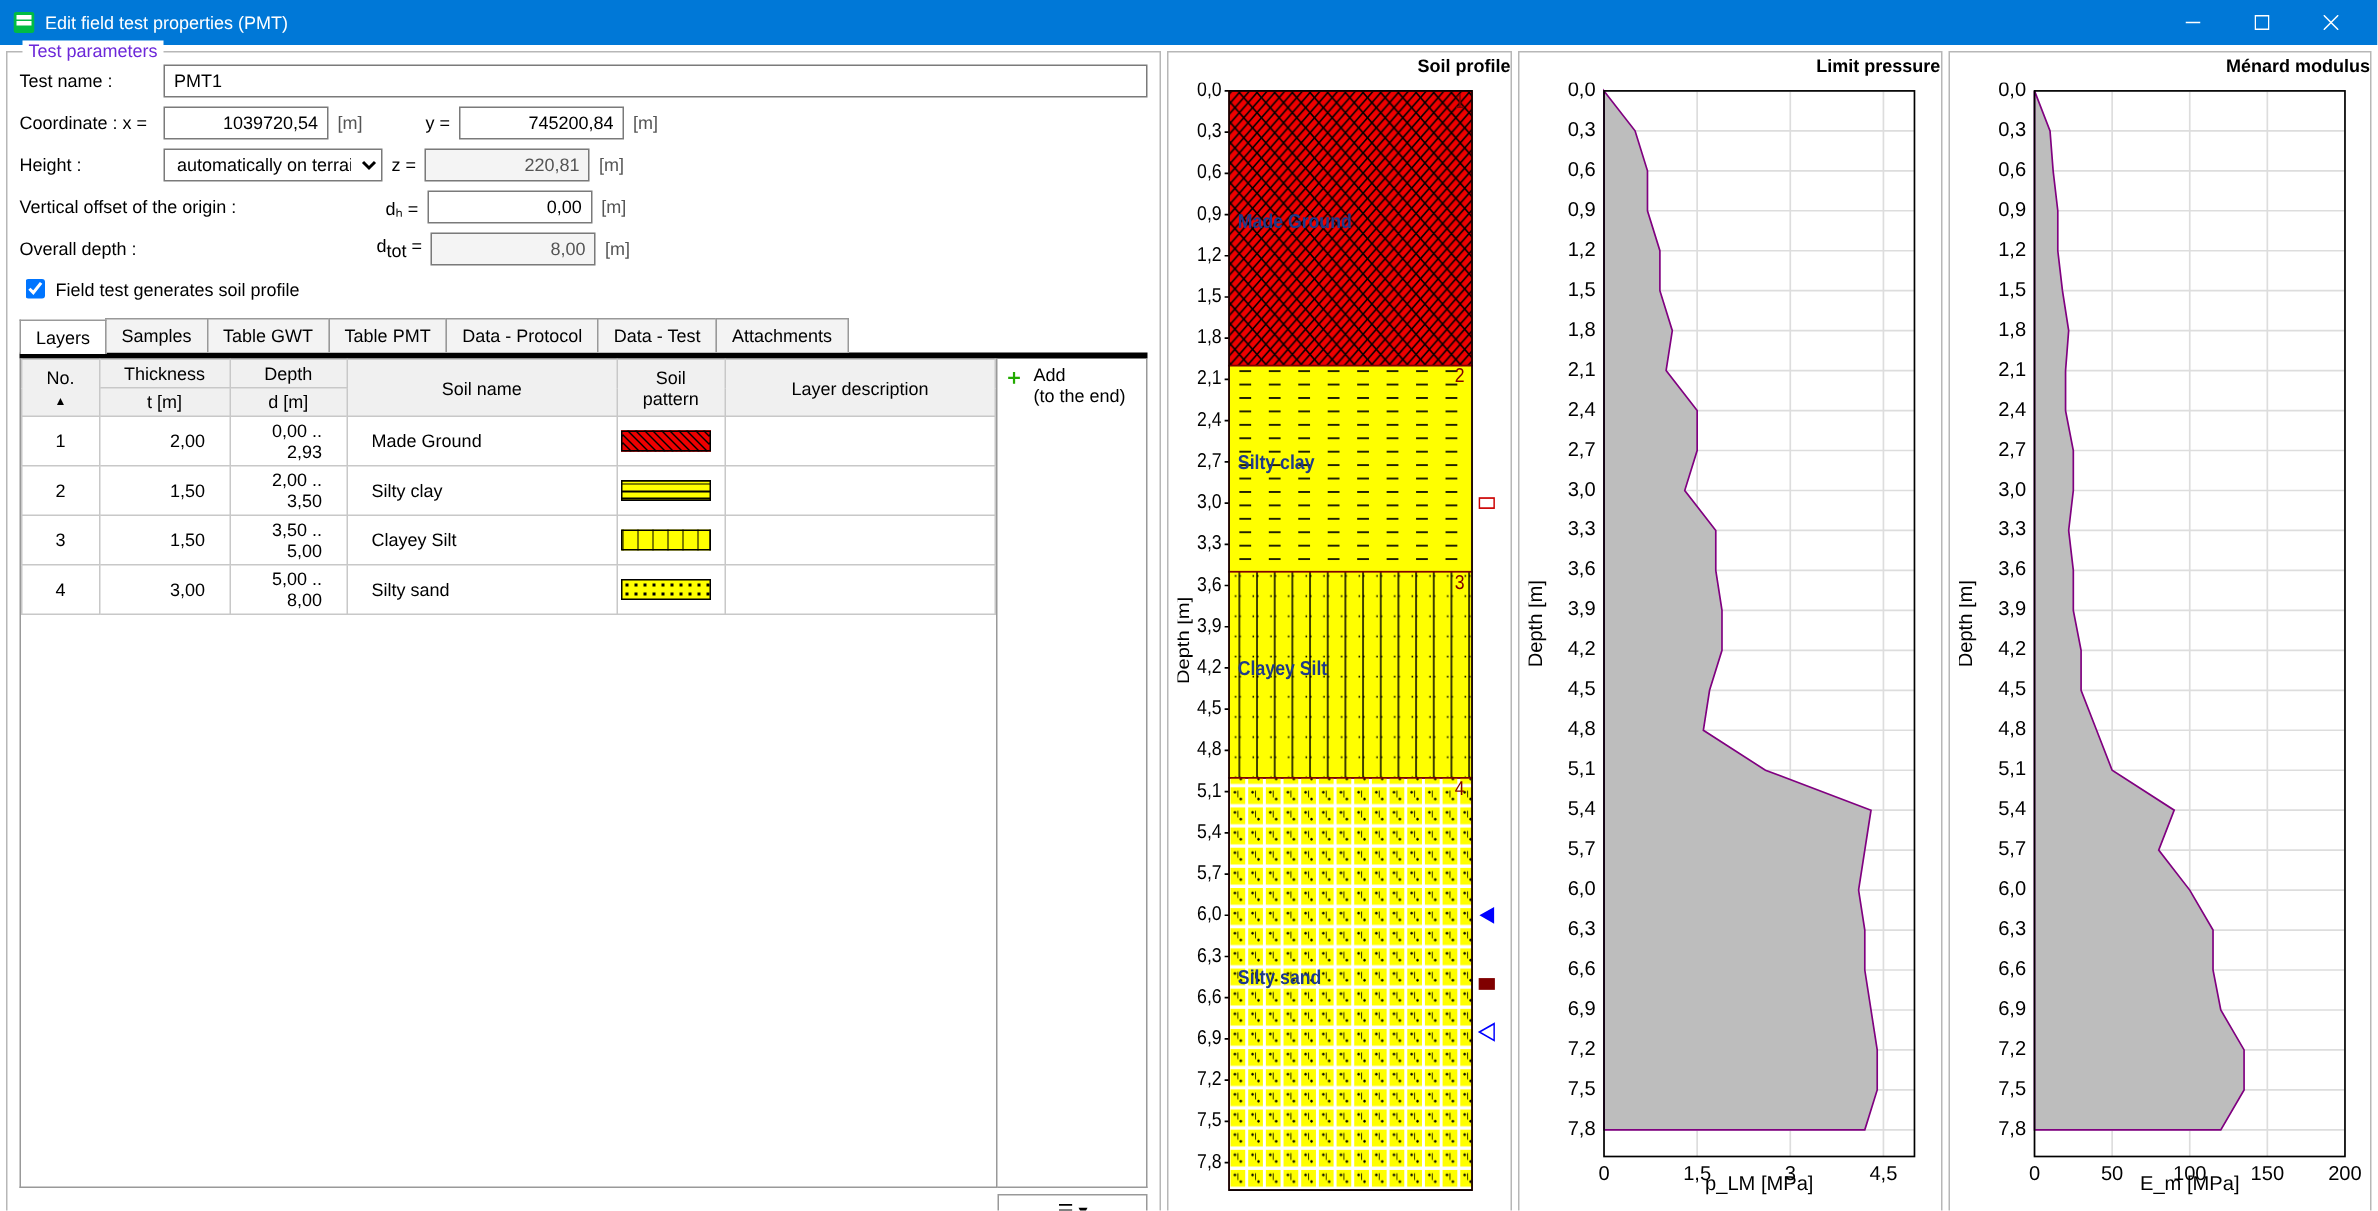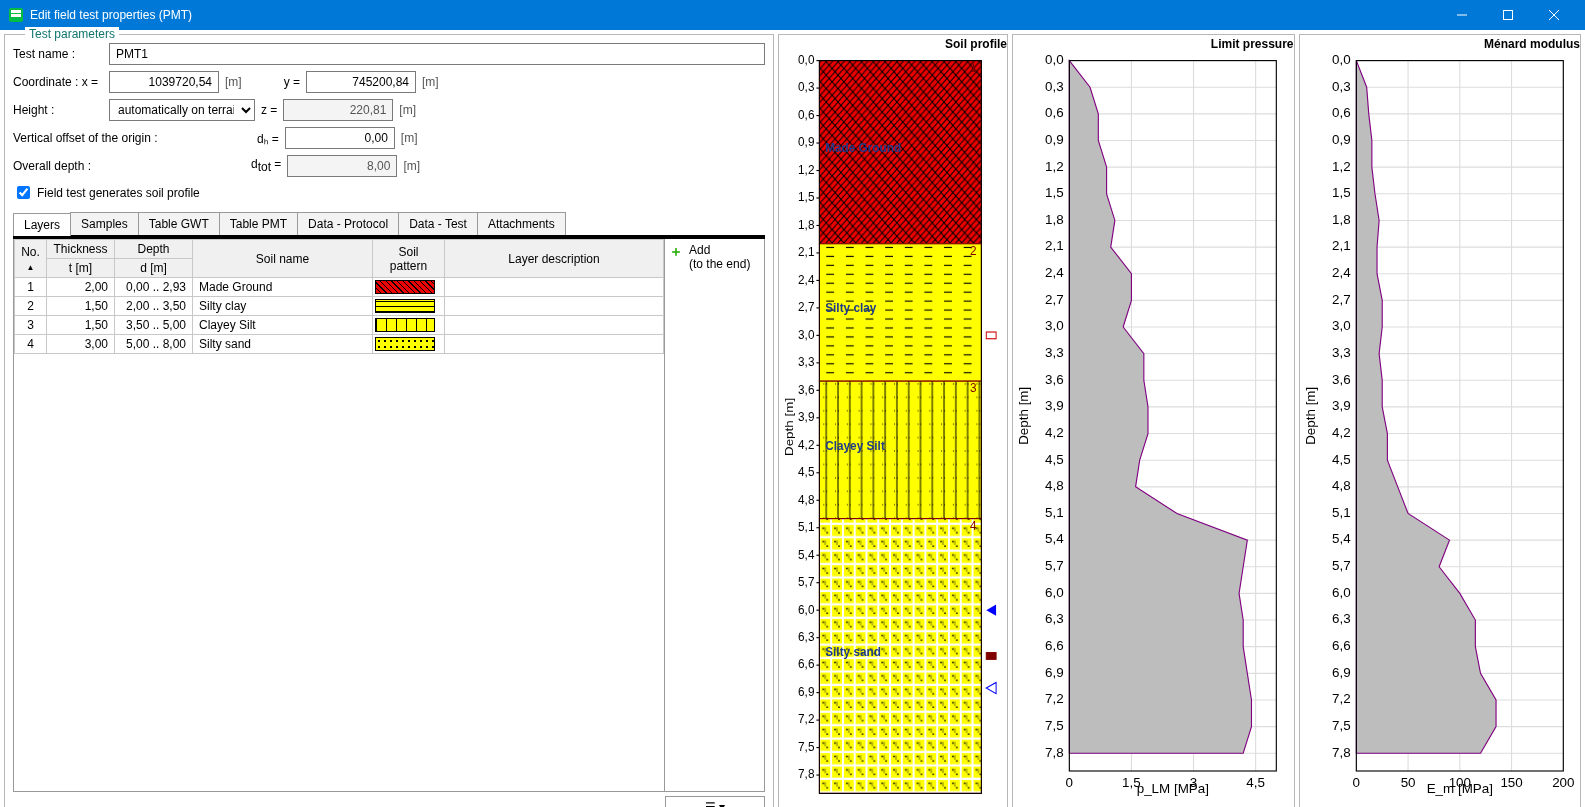--- a/index.html
+++ b/index.html
@@ -4,36 +4,36 @@
 <style>
   * { box-sizing: border-box; font-family: "Segoe UI", Tahoma, sans-serif; font-size: 12px; }
   body { margin:0; background:#fff; }
   .titlebar { background:#0078d7; color:#fff; height:30px; display:flex; align-items:center; padding:0 8px; }
   .titlebar .icon { width:16px; height:16px; margin-right:6px; display:inline-flex; align-items:center; justify-content:center; }
   .titlebar .spacer { flex:1; }
   .titlebar .winbtn { width:46px; height:30px; display:flex; align-items:center; justify-content:center; color:#fff; }
   .wrap { display:flex; flex-direction:column; height:807px; }
   .body { flex:1; display:flex; gap:4px; padding:4px; }
   .left { width:770px; border:1px solid #b7b7b7; position:relative; padding:8px 8px 4px 8px; display:flex; flex-direction:column; }
-  .fieldset-label { position:absolute; top:-8px; left:20px; background:#fff; padding:0 4px; color:#0f766e; }
+  .fieldset-label { position:absolute; top:-8px; left:10px; background:#fff; padding:0 4px; color:#6d28d9; }
   .form-row { display:flex; align-items:center; margin-bottom:6px; gap:6px; }
   .form-row label { white-space:nowrap; }
   .tbox { border:1px solid #7a7a7a; height:22px; padding:0 6px; text-align:right; background:#fff; }
   .tbox.left-align { text-align:left; }
   .tbox.ro { background:#f4f4f4; color:#555; }
   .unit { color:#555; }
   .sel { border:1px solid #7a7a7a; height:22px; background:#fff; padding:0 4px; }
   .chk { display:inline-flex; align-items:center; gap:4px; }
   .tabs { display:flex; border-bottom:4px solid #000000; margin-top:4px; }
   .tab { padding:4px 10px; border:1px solid #999; border-bottom:none; background:#f3f3f3; margin-right:-1px; }
   .tab.active { background:#fff; position:relative; top:1px; }
   .table-area { display:flex; flex:1; min-height:0; }
   .grid { flex:1; border:1px solid #999; border-top:none; overflow:auto; }
   table { border-collapse:collapse; width:100%; }
-  th, td { border:1px solid #c8c8c8; padding:2px 6px; font-size:12px; }
+  th, td { border:1px solid #c8c8c8; padding:2px 16px; font-size:12px; }
   th { background:#f0f0f0; font-weight:normal; text-align:center; }
   td.num { text-align:right; }
   td.ctr { text-align:center; }
   .pattern-cell { padding:2px; }
   .pattern-swatch { width:60px; height:14px; border:1px solid #000; }
   .pat-red { background: repeating-linear-gradient(45deg,#e00,#e00 3px,#000 3px,#000 4px), repeating-linear-gradient(-45deg,#e00,#e00 3px,#000 3px,#000 4px); background-color:#e00; }
   .pat-yel1 { background:#ff0; background-image: repeating-linear-gradient(0deg,#000 0,#000 1px,transparent 1px,transparent 5px), repeating-linear-gradient(90deg,transparent 0,transparent 8px,#ff0 8px,#ff0 10px); }
   .pat-yel2 { background:#ff0; background-image: repeating-linear-gradient(90deg,#000 0,#000 1px,transparent 1px,transparent 10px); }
   .pat-yel3 { background:#ff0; background-image: radial-gradient(#000 1px, transparent 1px); background-size:6px 6px; }
   .side-actions { width:100px; border:1px solid #999; border-left:none; border-top:none; padding:4px; }

